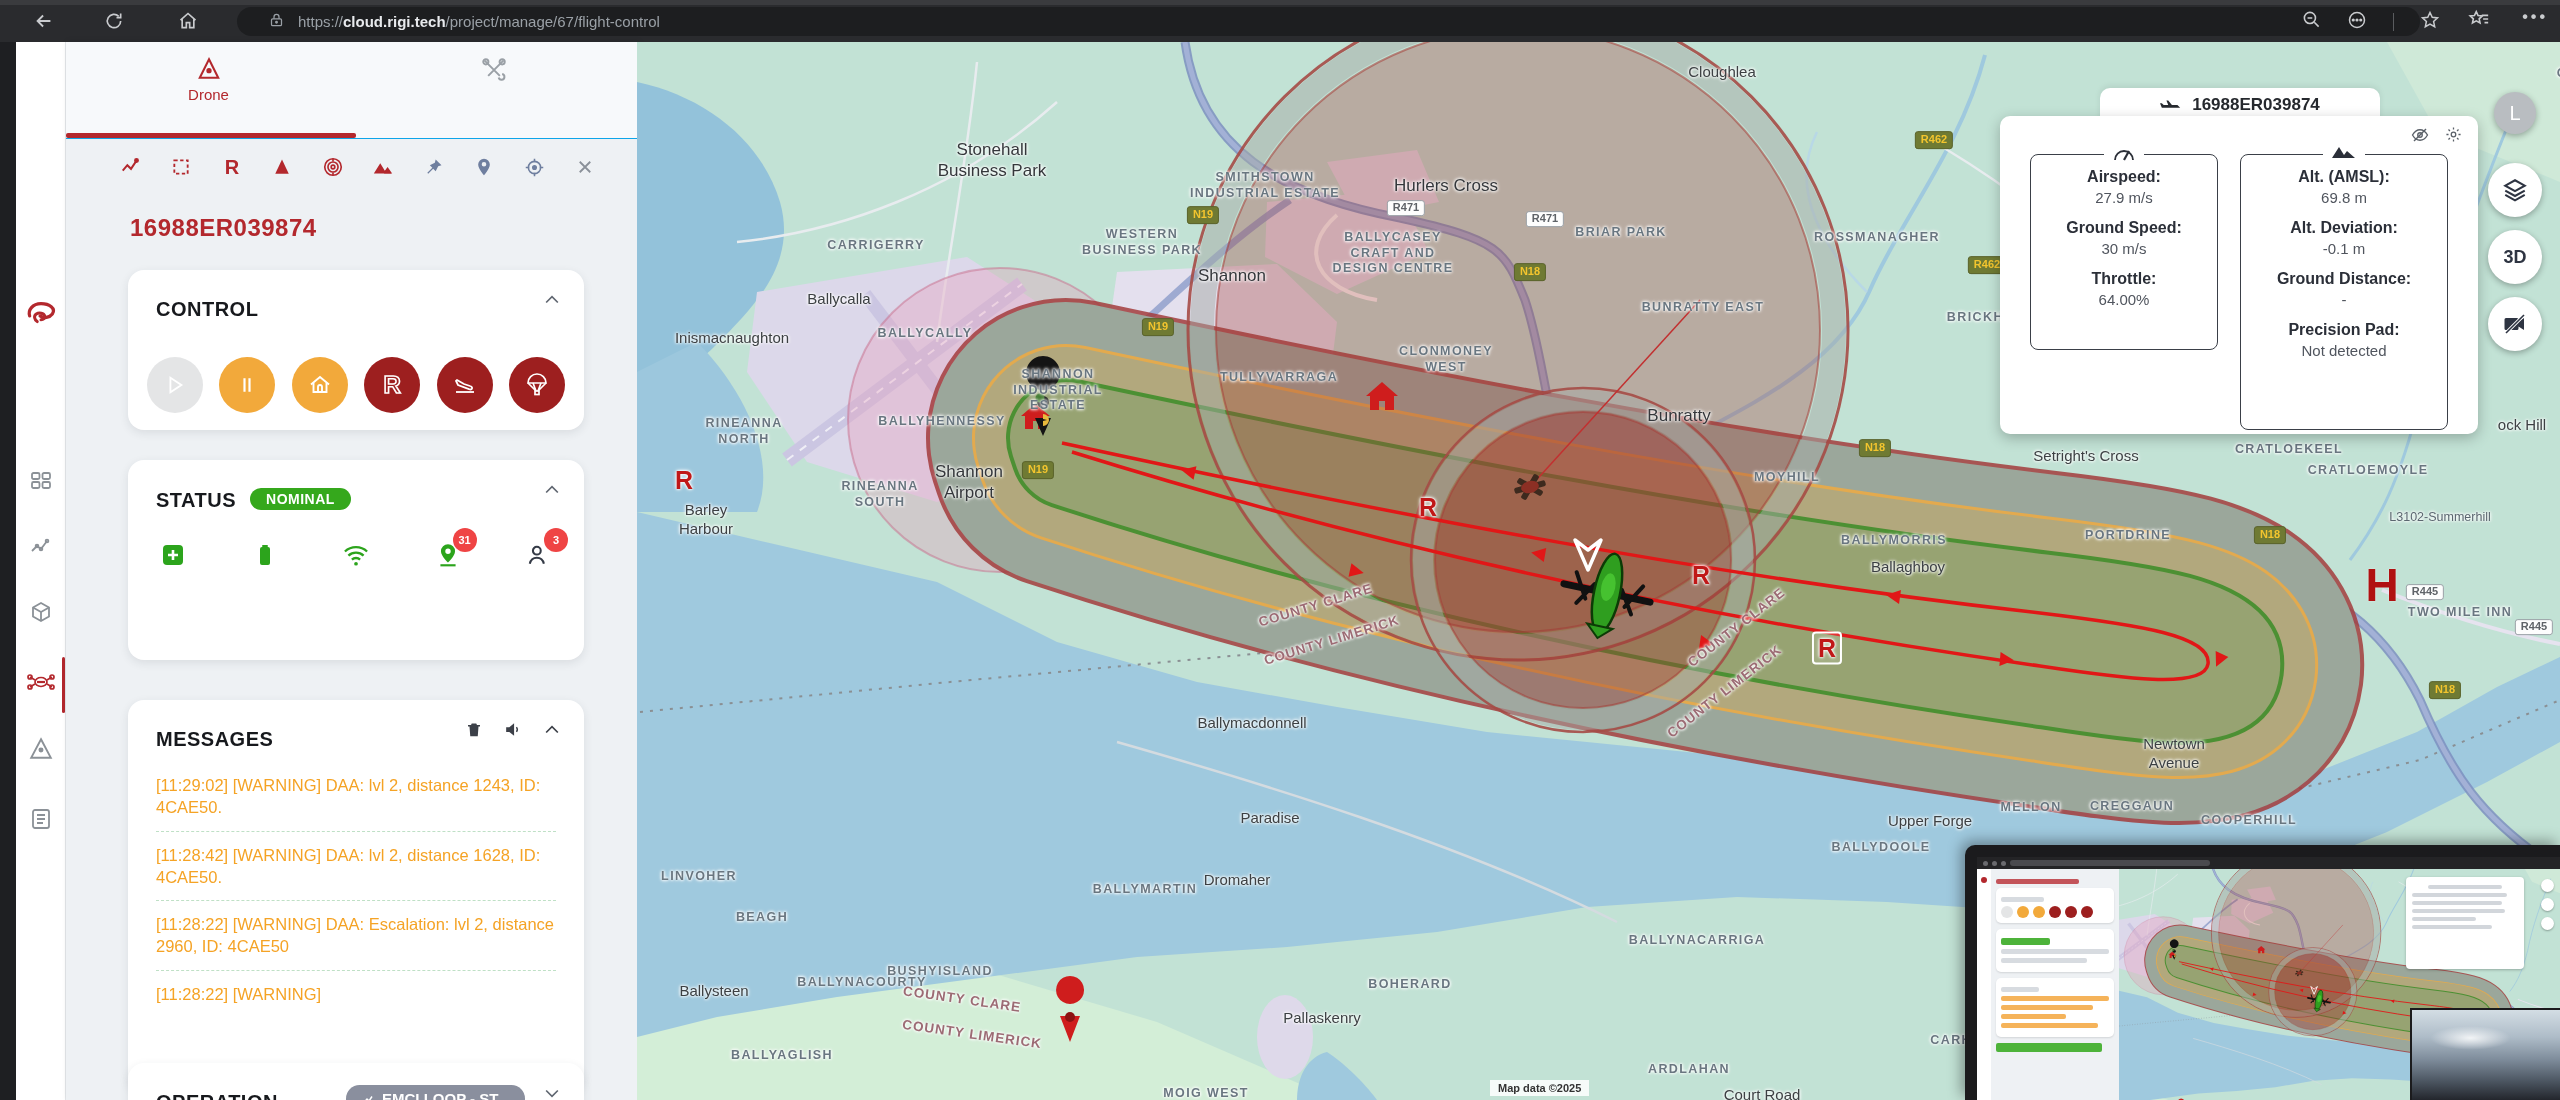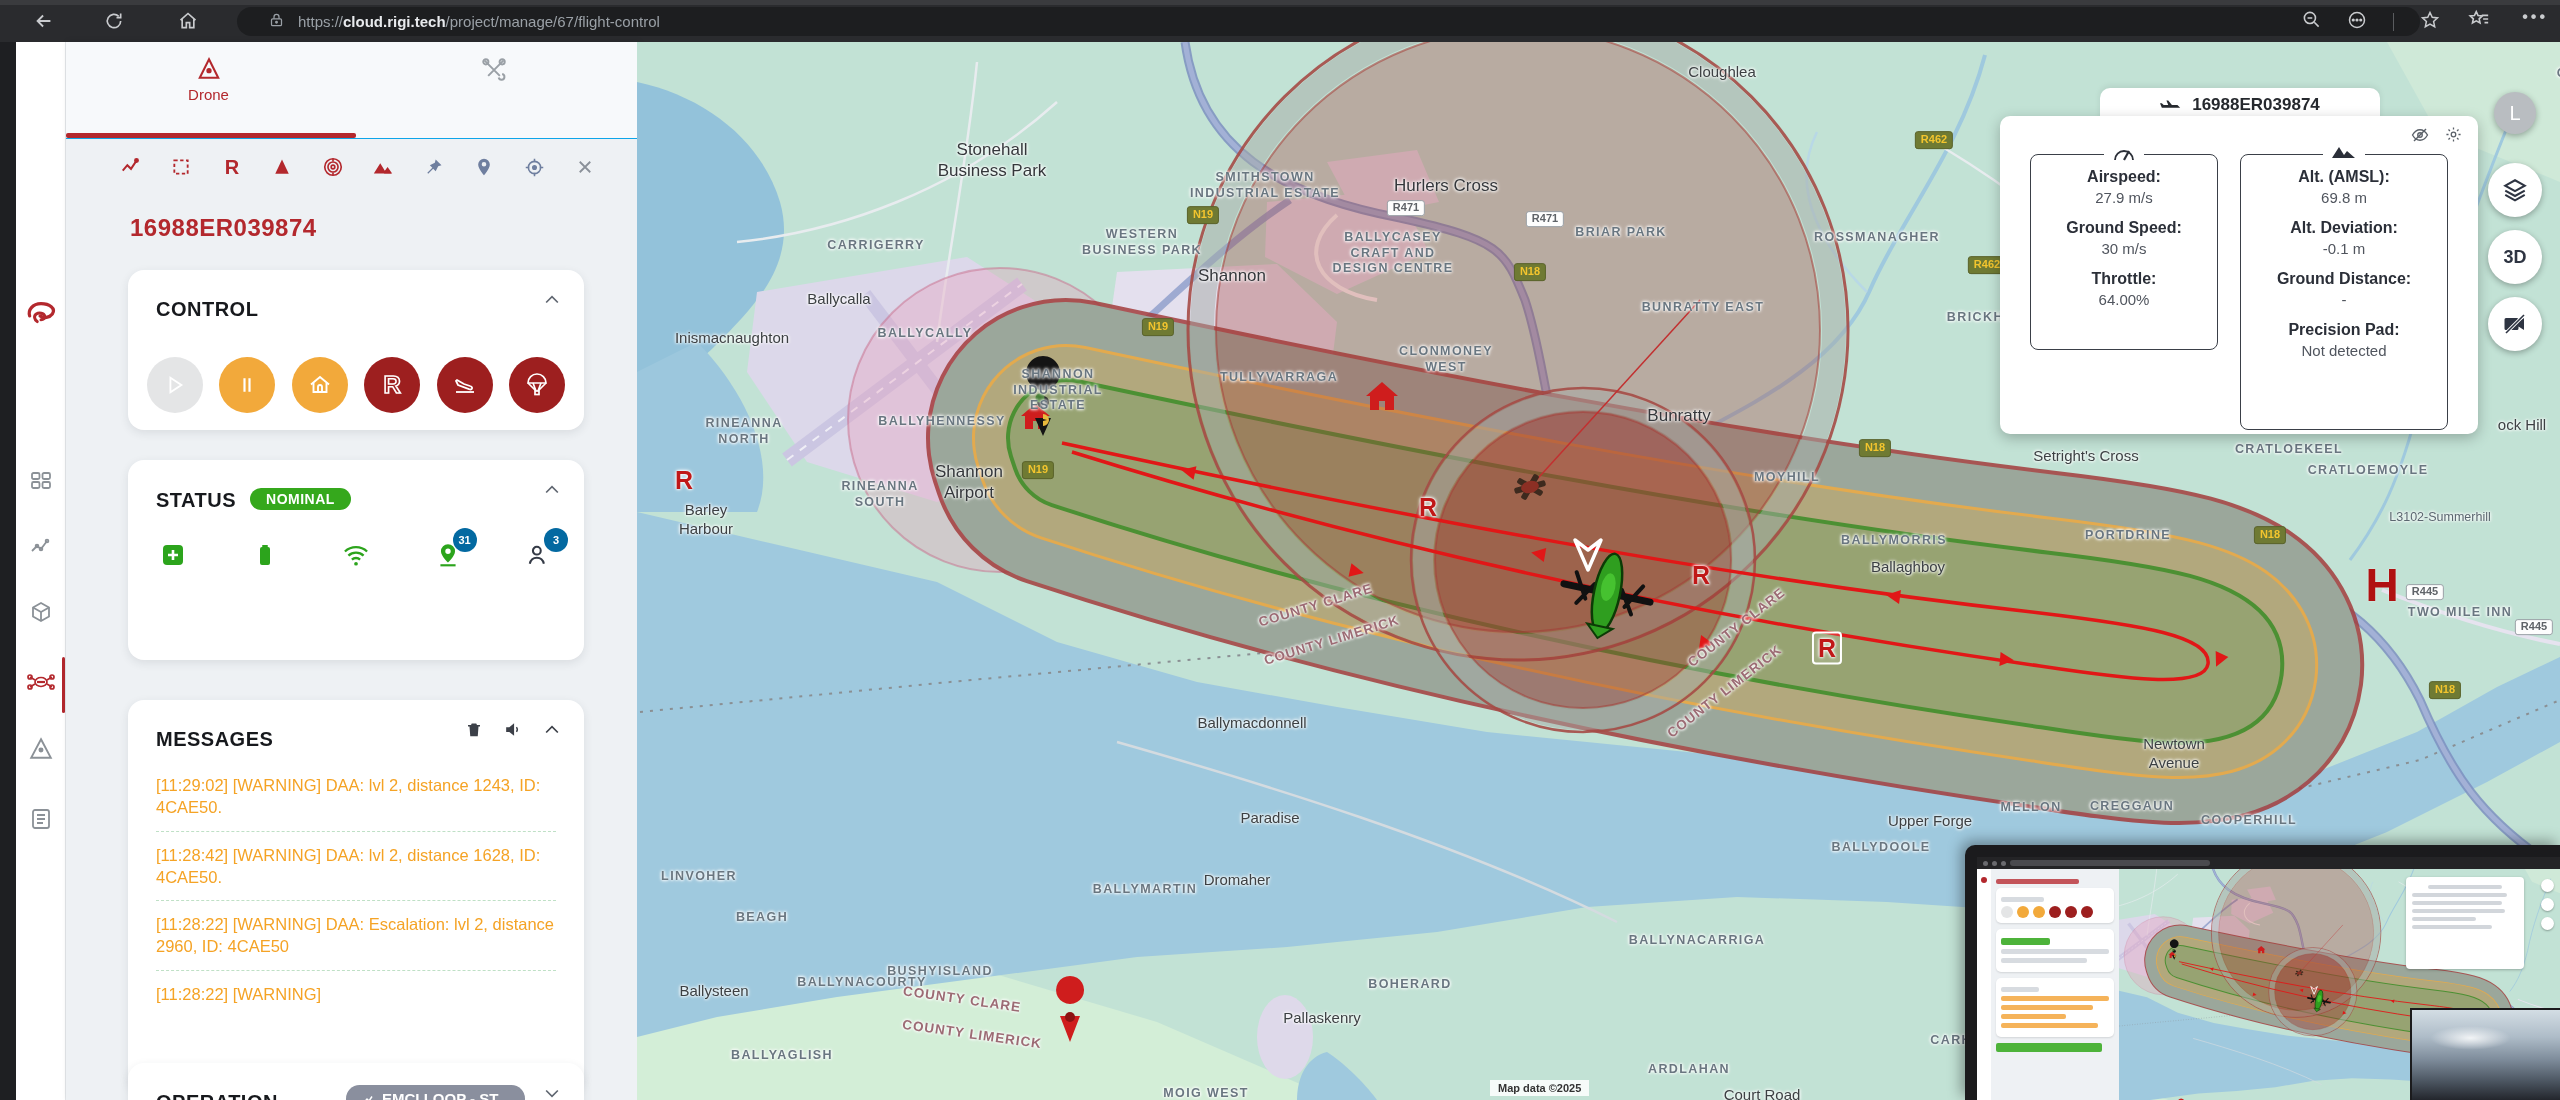--- a/index.html
+++ b/index.html
@@ -45,21 +45,21 @@
 
   .ctl-card { top:228px; height:160px; }
   .ctl-row { position:absolute; left:19px; top:87px; width:418px; display:flex; justify-content:space-between; }
   .ctl-btn { width:56px; height:56px; border-radius:50%; border:none; display:flex; align-items:center; justify-content:center; color:#fff; cursor:pointer; }
   .btn-gray { background:#e4e5e6; } .btn-orange { background:#f2a93b; } .btn-dred { background:#9d1f1f; }
 
   .st-card { top:418px; height:200px; }
   .badge-green { display:inline-block; margin-left:14px; background:#35a81c; color:#fff; font-size:14px; font-weight:700; border-radius:13px; padding:3px 16px; vertical-align:3px; letter-spacing:.5px; }
   .st-icons { position:absolute; left:30px; top:80px; width:396px; display:flex; justify-content:space-between; align-items:center; }
   .st-ic { position:relative; width:30px; height:30px; display:flex; align-items:center; justify-content:center; }
-  .nbadge { position:absolute; right:-14px; top:-12px; min-width:24px; height:24px; background:#0369a1; color:#fff; border-radius:12px; font-size:11px; font-weight:700; display:flex; align-items:center; justify-content:center; padding:0 4px; }
+  .nbadge { position:absolute; right:-14px; top:-12px; min-width:24px; height:24px; background:#ef4444; color:#fff; border-radius:12px; font-size:11px; font-weight:700; display:flex; align-items:center; justify-content:center; padding:0 4px; }
   .mission-pill { position:absolute; left:27px; top:135px; width:402px; height:46px; border:1.5px solid #c7cdd5; border-radius:24px; background:#fff; display:flex; align-items:center; cursor:pointer; }
   .mission-ic { position:absolute; left:4px; top:3px; width:38px; height:38px; border-radius:50%; background:#2ea216; display:flex; align-items:center; justify-content:center; color:#fff; }
   .mission-txt { width:100%; text-align:center; font-size:19px; color:#3a3f4a; }
 
   .msg-card { top:658px; height:392px; }
   .msg-hicons { position:absolute; right:22px; top:20px; display:flex; gap:20px; color:#3c4048; }
   .msg-list { position:absolute; left:28px; top:62px; width:400px; }
   .msg { color:#f5a325; font-size:16.5px; line-height:1.35; padding:12px 0; }
   .msg + .msg { border-top:1.5px dashed #bfe0c6; }
 

